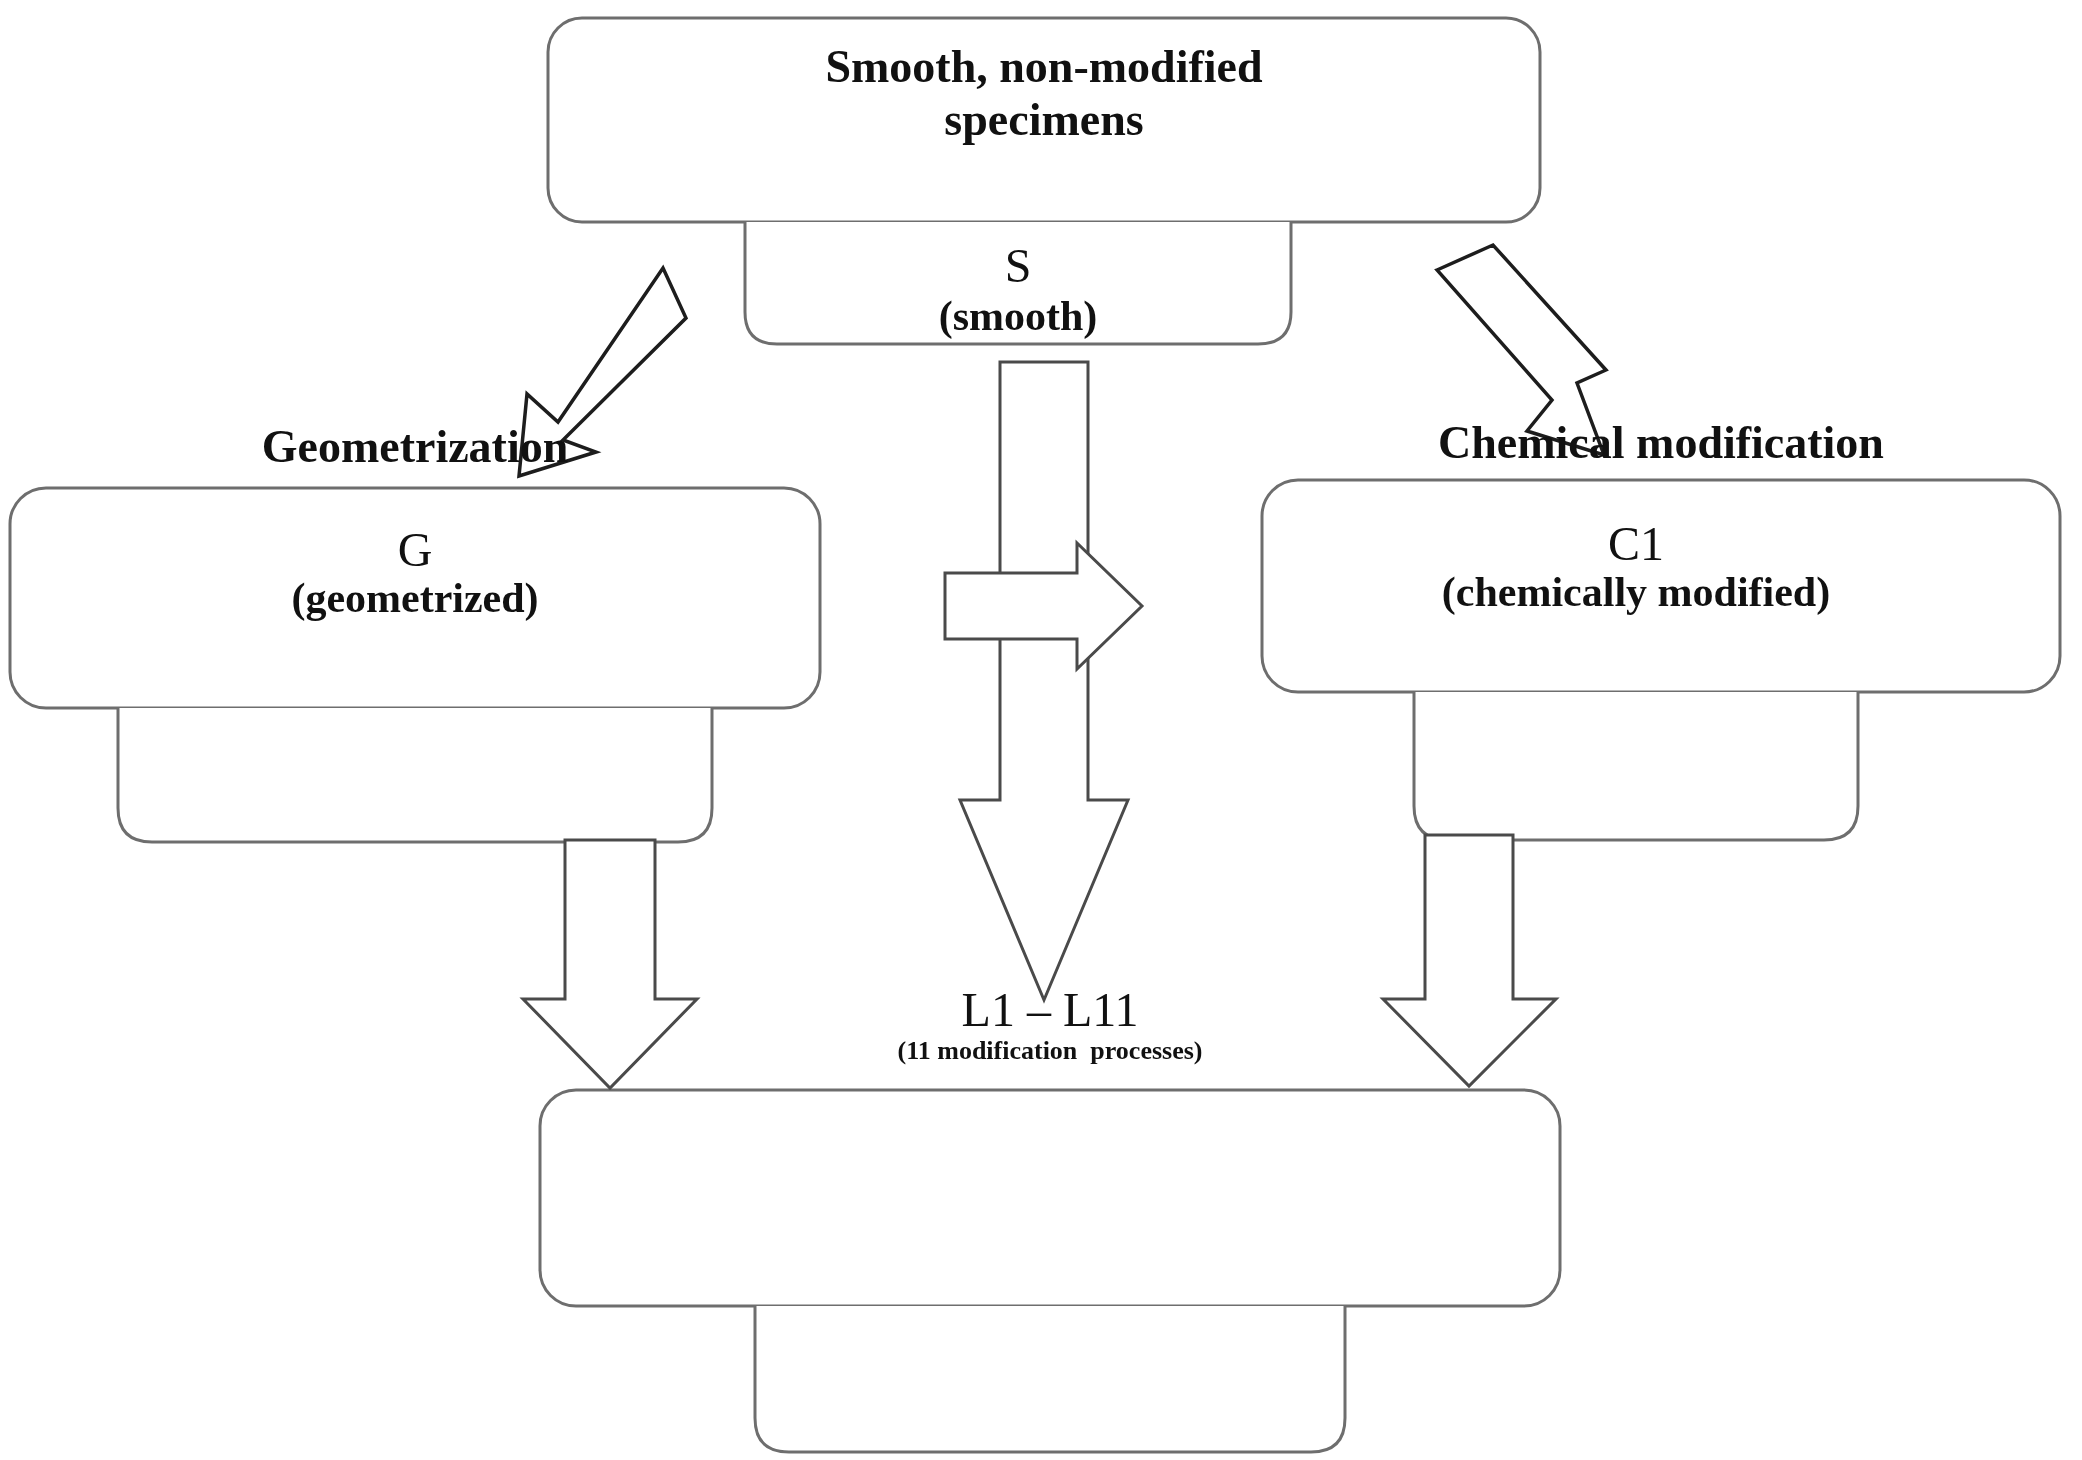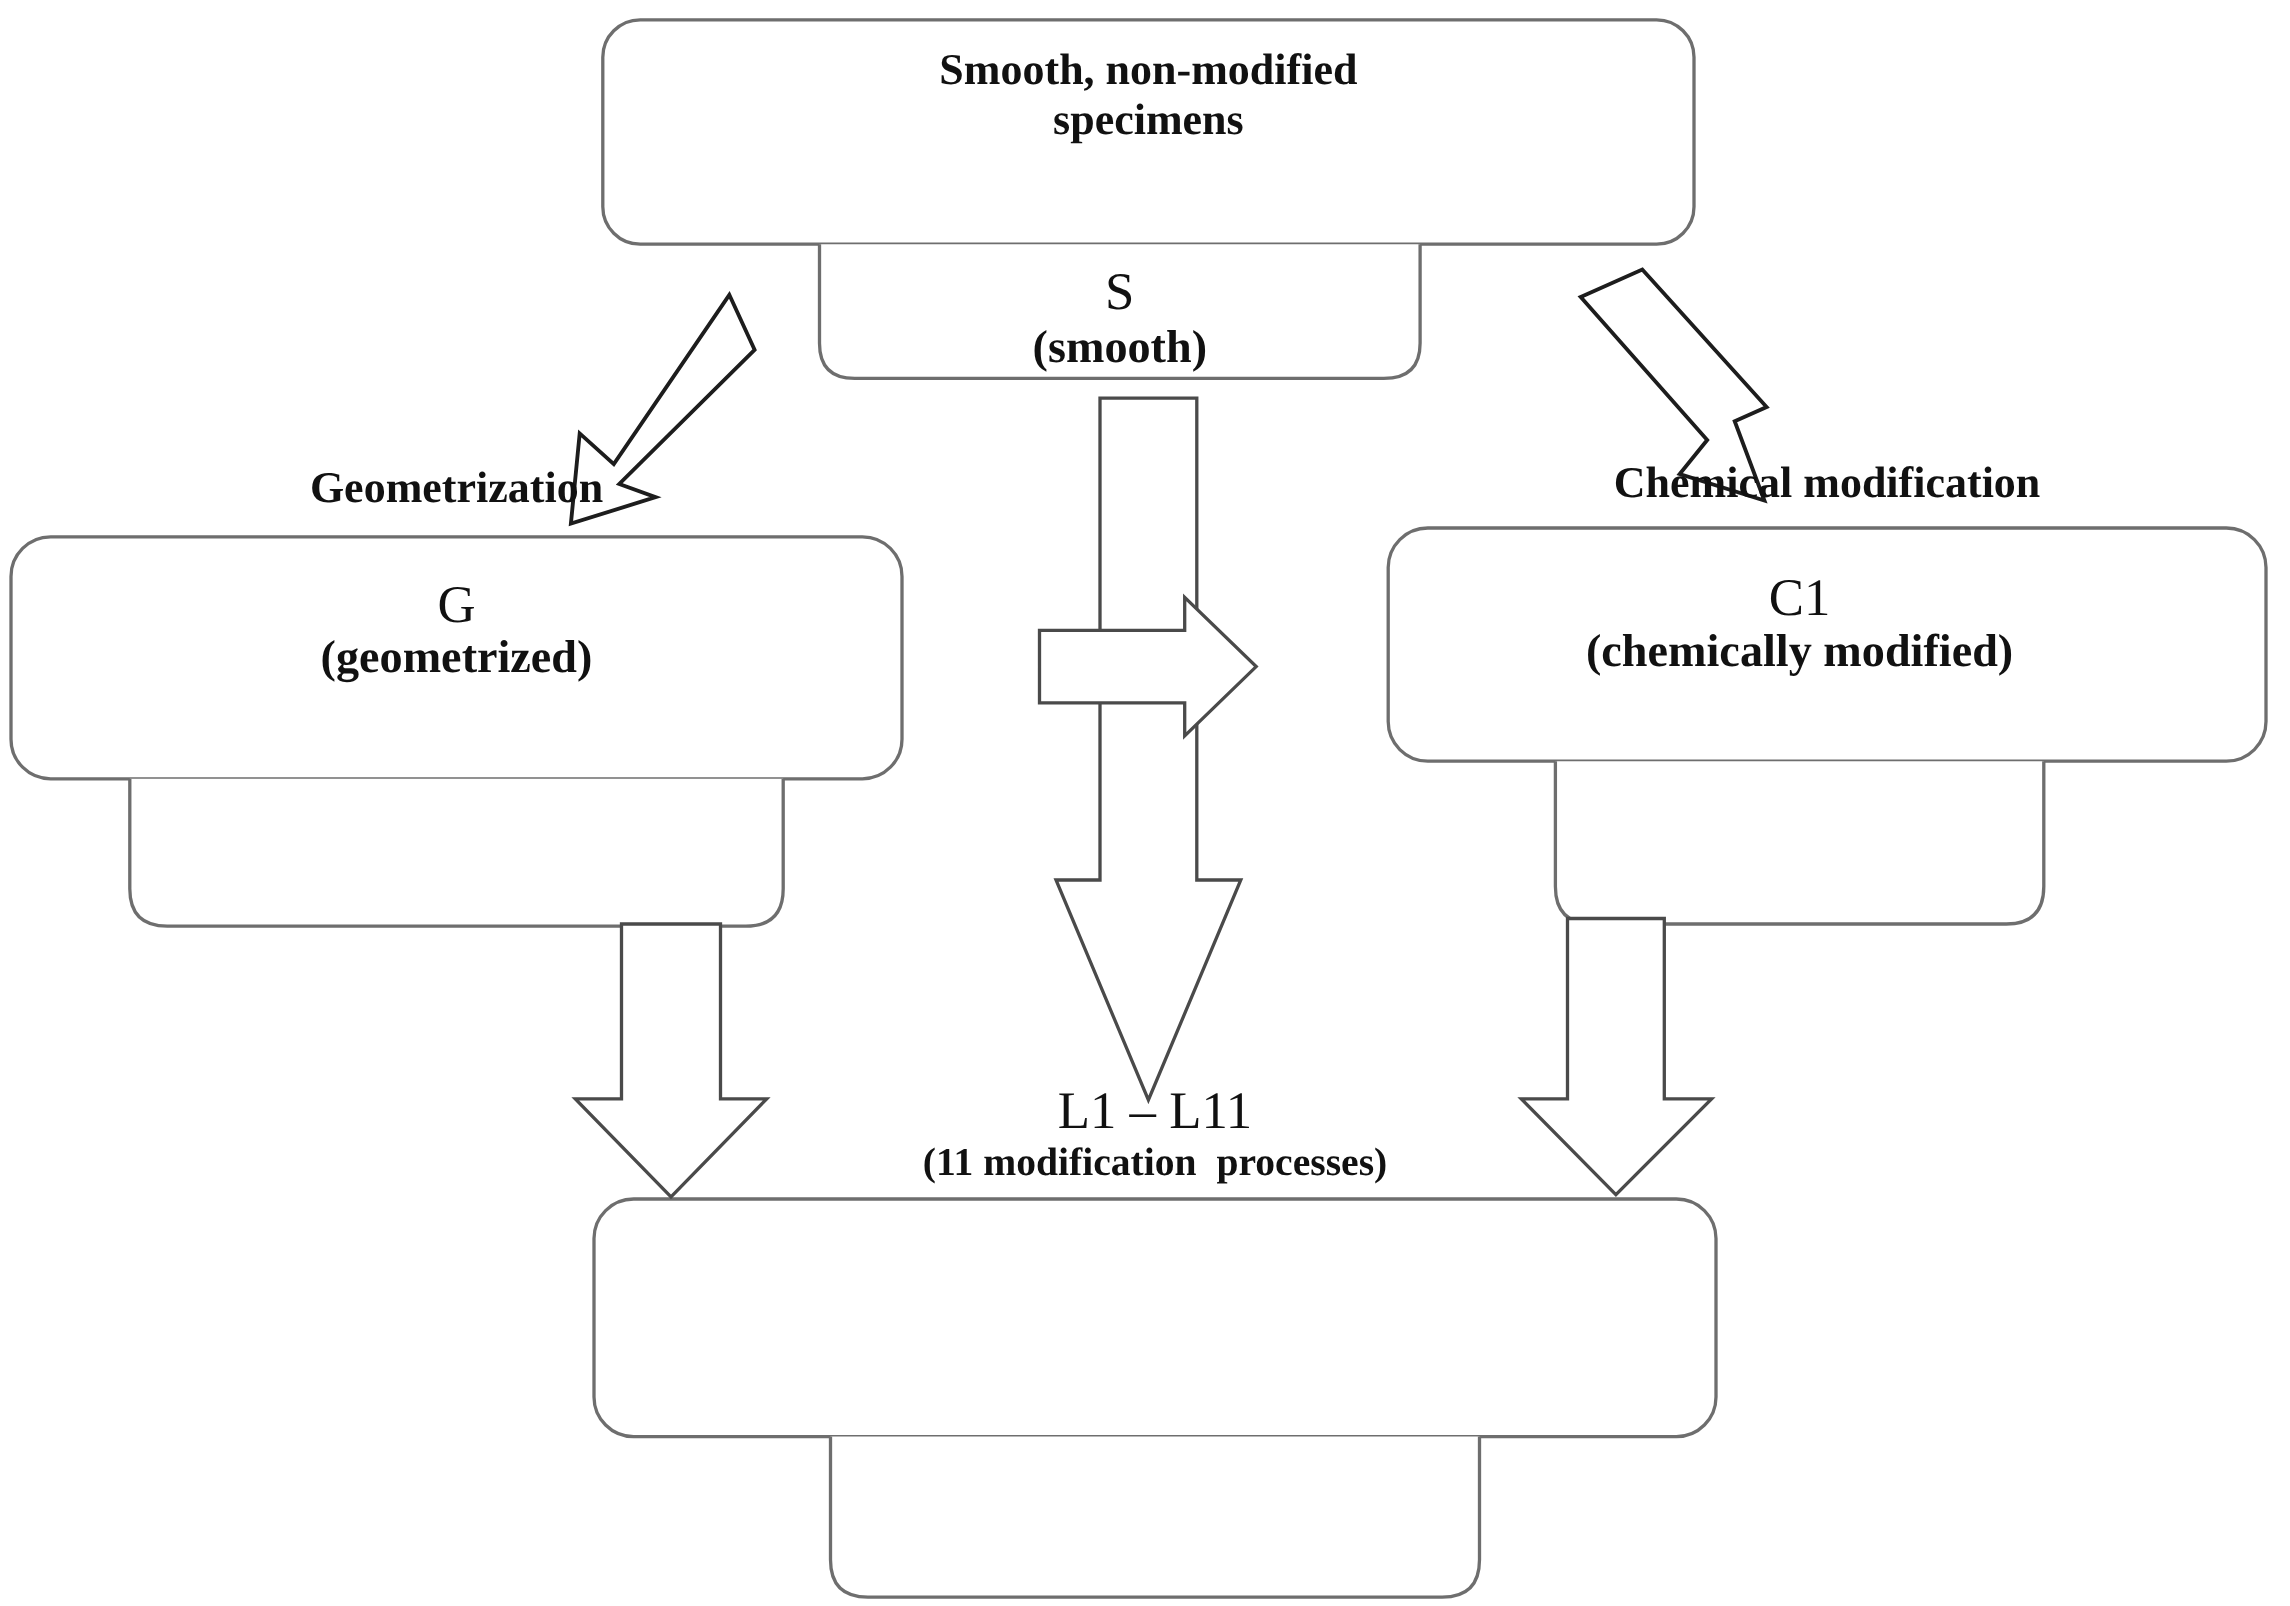--- a/index.html
+++ b/index.html
@@ -47,32 +47,32 @@
   .txt {
     position: absolute;
     text-align: center;
     color: #111111;
     font-family: "Liberation Serif", "DejaVu Serif", serif;
     line-height: 1.16;
     white-space: pre;
   }
   .title-txt {
     font-weight: bold;
-    font-size: 40px;
+    font-size: 46px;
   }
   .code-txt {
     font-size: 48px;
     font-weight: normal;
   }
   .code-sub-txt {
     font-size: 42px;
     font-weight: bold;
   }
   .code-sub-txt-small {
-    font-size: 36px;
+    font-size: 26px;
     font-weight: bold;
   }
 
   
   #top-box-title   { left: 548px;  top: 40px;   width: 992px; }
   #top-sub-code    { left: 745px;  top: 238px;  width: 546px; }
   #top-sub-label   { left: 745px;  top: 292px;  width: 546px; }
 
   #left-box-title  { left: 10px;   top: 420px;  width: 810px; }
   #left-sub-code   { left: 118px;  top: 522px;  width: 594px; }

